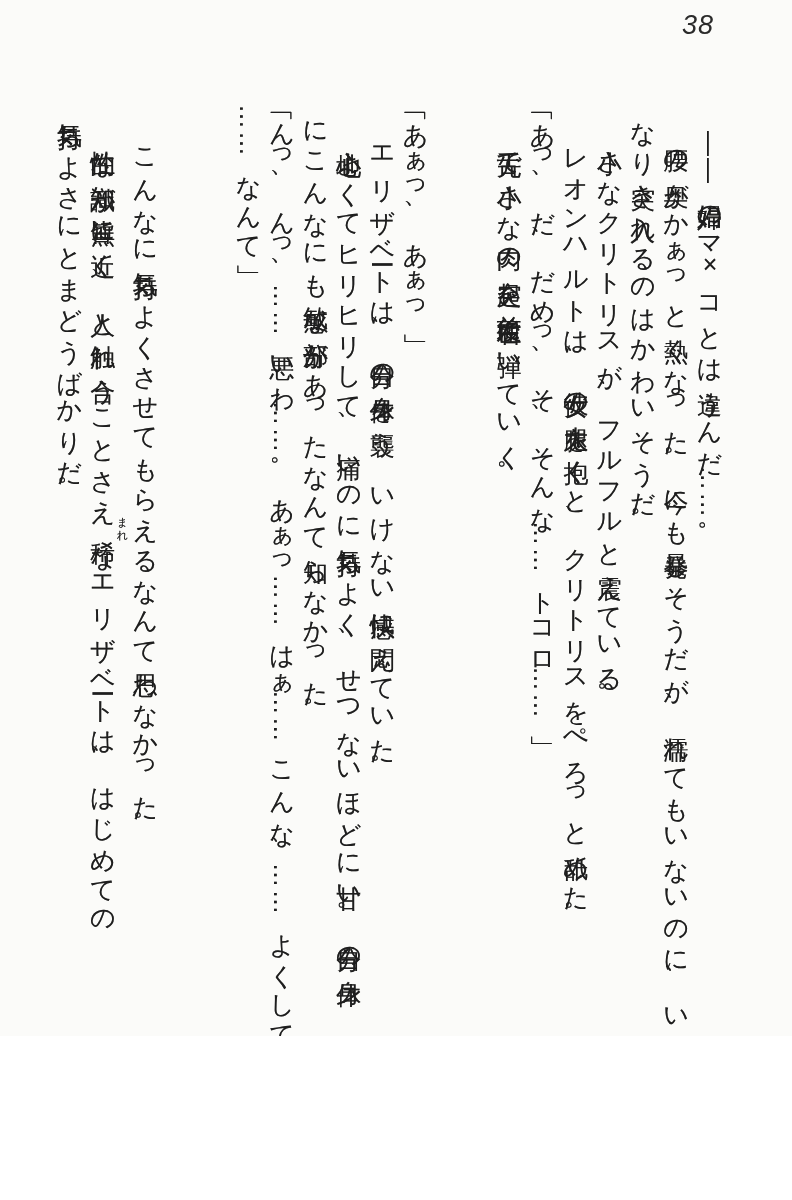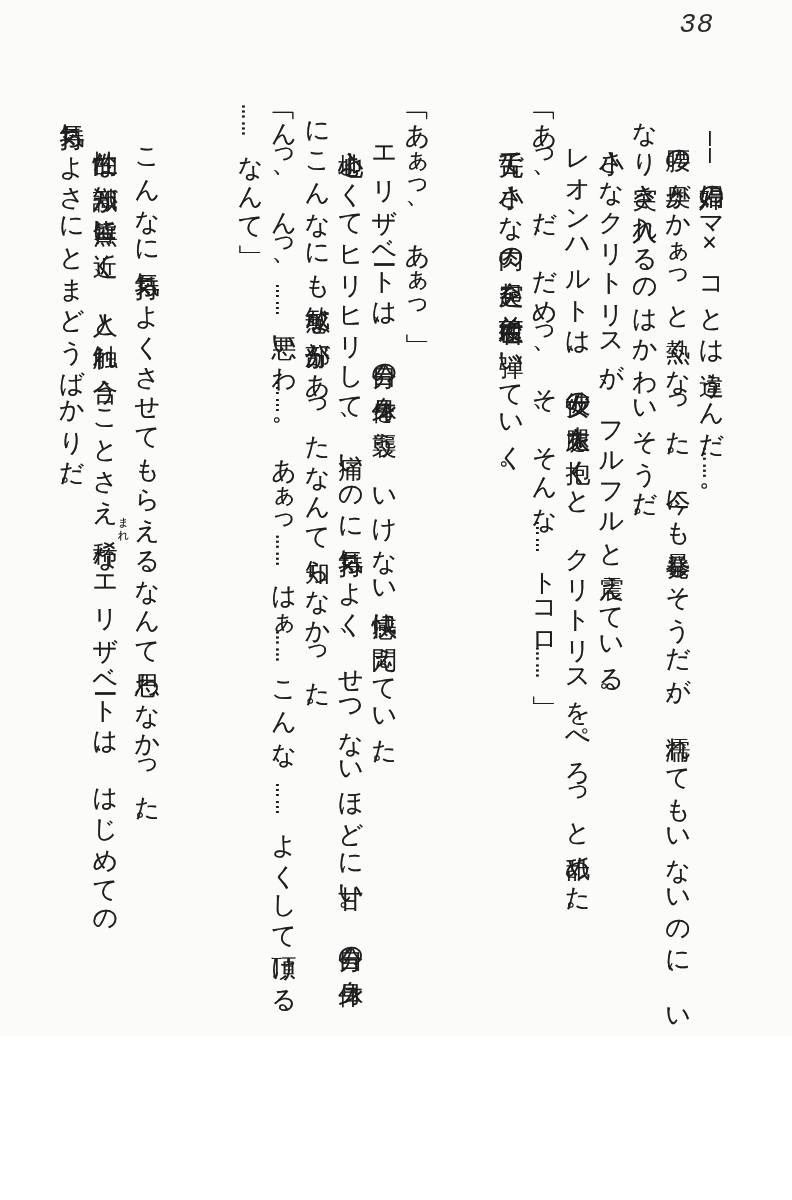--- a/index.html
+++ b/index.html
@@ -5,21 +5,21 @@
   html, body {
     margin: 0;
     padding: 0;
   }
   .book-page {
     position: relative;
     width: 792px;
     height: 1036px;
     background: #fbfbf9;
     overflow: hidden;
-    font-family: Liberation Mono, monospace;
+    font-family: Liberation Sans, sans-serif;
   }
   .page-number {
     position: absolute;
     top: 10px;
     right: 78px;
     font-style: italic;
     font-size: 27px;
     color: #2b2b2b;
     letter-spacing: 1px;
   }

